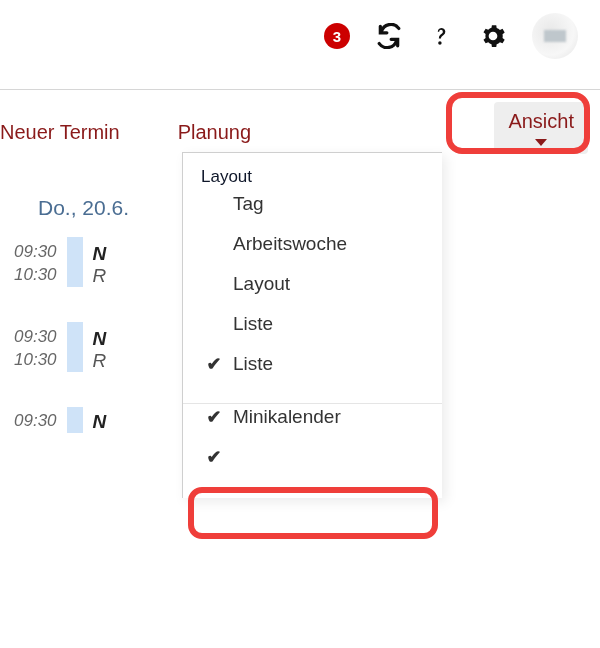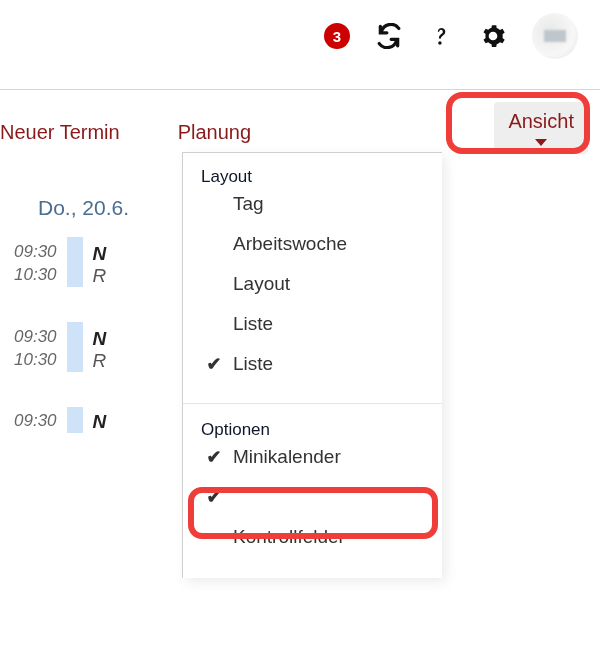--- a/index.html
+++ b/index.html
@@ -247,28 +247,23 @@
   <div class="dd-item">
     <span class="dd-check"></span>
     <span class="dd-label">Liste</span>
   </div>
   <div class="dd-item">
     <span class="dd-check">✔</span>
     <span class="dd-label">Liste</span>
   </div>
 
   <div class="dd-sep"></div>
-  <div class="dd-section-label">Optionen</div>
 
   <div class="dd-item">
     <span class="dd-check">✔</span>
     <span class="dd-label">Minikalender</span>
   </div>
   <div class="dd-item">
     <span class="dd-check">✔</span>
   </div>
-  <div class="dd-item">
-    <span class="dd-check"></span>
-    <span class="dd-label">Kontrollfelder</span>
-  </div>
 </div>
 
 <div class="hl-ordner"></div>
 
 </body></html>

